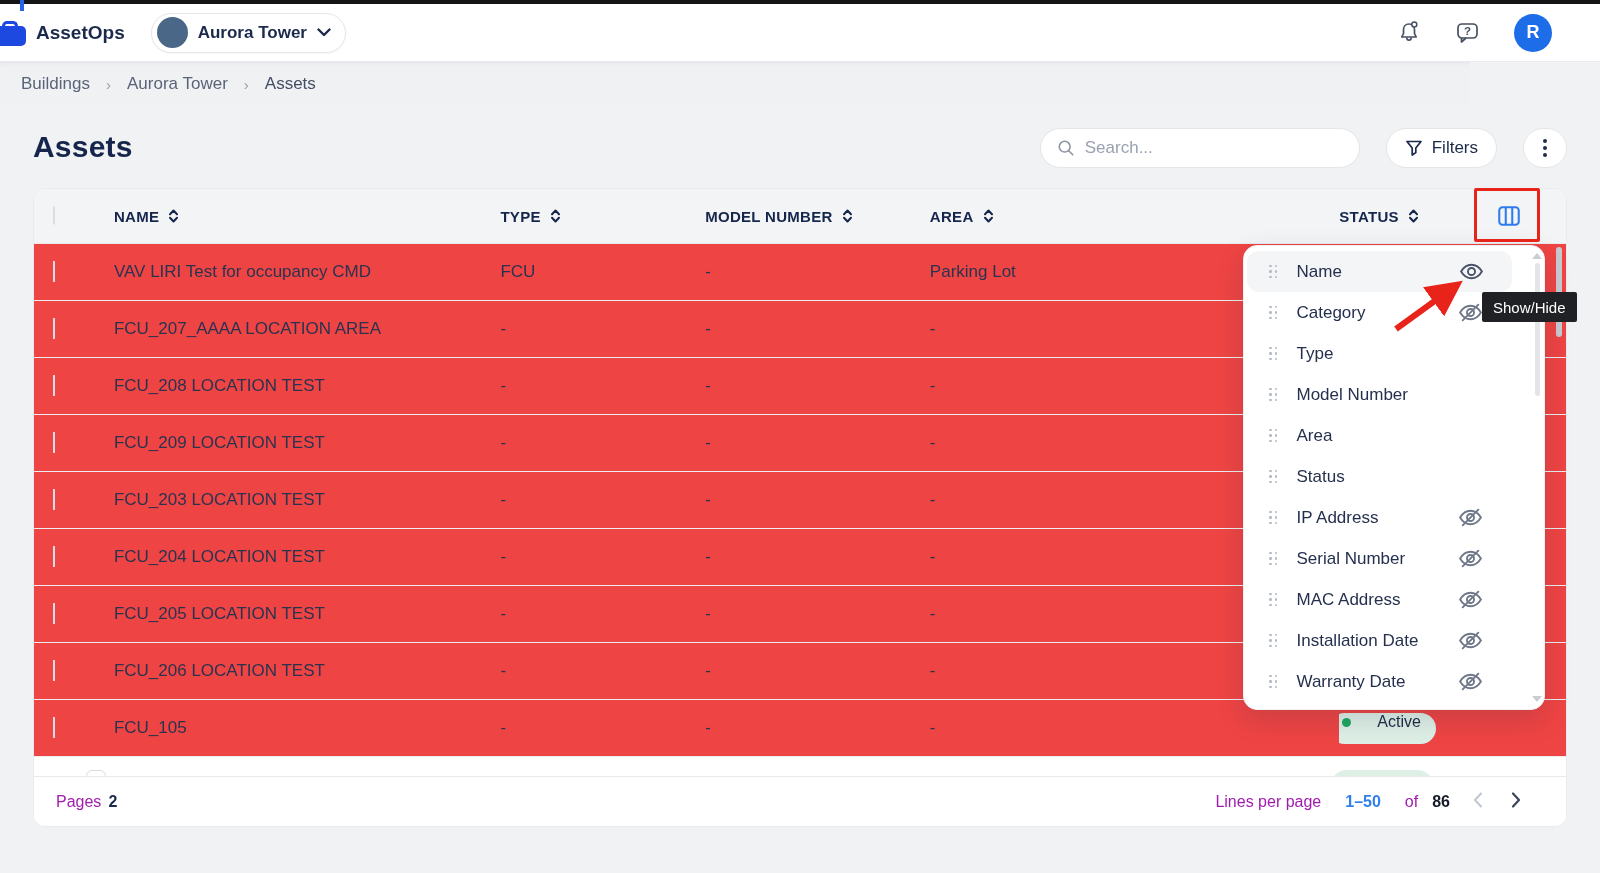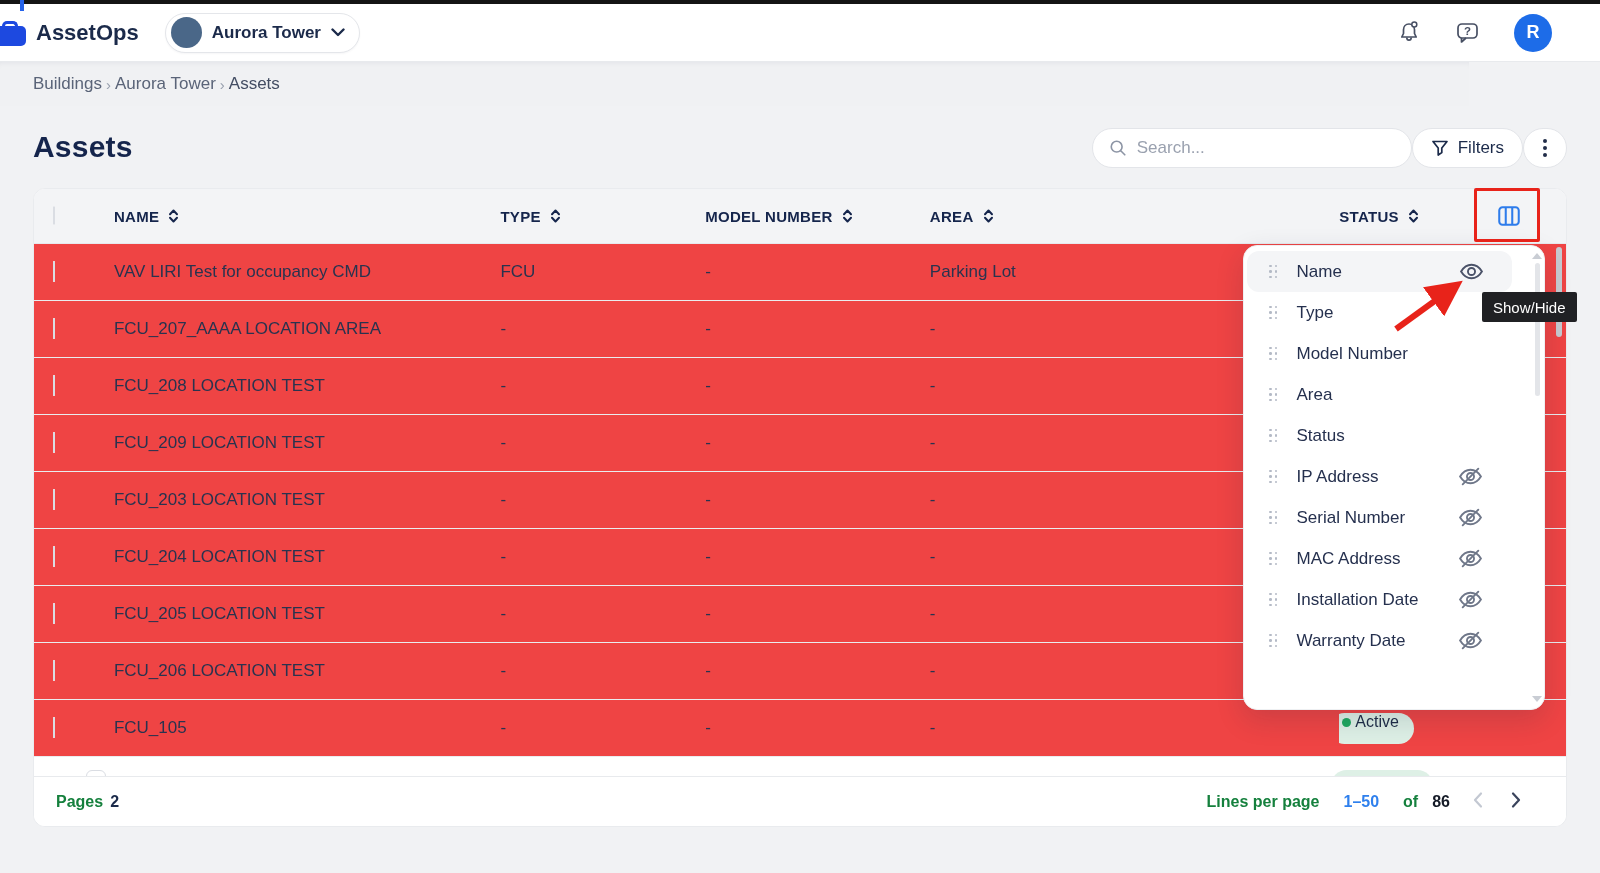--- a/index.html
+++ b/index.html
@@ -9,47 +9,47 @@
   
   .black-strip { position:absolute; left:0; top:0; width:1600px; height:4px; background:#141414; z-index:60; }
   .blue-tick { position:absolute; left:20px; top:0; width:4px; height:11px; background:#2563eb; }
 
   
   .topbar { position:absolute; left:0; top:4px; width:1600px; height:58px; background:#ffffff;
     display:flex; align-items:center; border-bottom:1px solid #e8eaed; z-index:5; }
   .logo-icon { position:relative; width:26px; height:24px; margin-left:0; }
   .logo-body { position:absolute; left:-6px; top:5px; width:32px; height:20px; background:#1d49e0; border-radius:5px; }
   .logo-handle { position:absolute; left:2px; top:0px; width:16px; height:8px; border:3px solid #1d49e0; border-bottom:none; border-radius:5px 5px 0 0; }
-  .app-name { font-size:22px; font-weight:700; color:#1b2a4a; margin-left:10px; }
+  .app-name { font-size:19px; font-weight:700; color:#1b2a4a; margin-left:10px; }
   .building-pill { display:flex; align-items:center; gap:10px; margin-left:26px; height:40px; padding:0 14px 0 5px;
     background:#fff; border:1px solid #e4e6ea; border-radius:20px; box-shadow:0 1px 2px rgba(20,30,60,.04); cursor:pointer; }
   .building-avatar { width:31px; height:31px; border-radius:50%; overflow:hidden;
     background:
       repeating-linear-gradient(90deg, #e8edf2 0 3px, #5a748f 3px 5px),
       linear-gradient(200deg, #9fb2c4 0%, #33517a 55%, #1d3least 100%);
     background-blend-mode:multiply;
     background-color:#4a6788; }
   .building-label { font-size:17px; font-weight:700; color:#1b2a4a; }
   .topbar-right { margin-left:auto; display:flex; align-items:center; gap:34px; padding-right:48px; }
   .icon-btn { background:none; border:none; cursor:pointer; display:flex; align-items:center; }
   .user-avatar { width:38px; height:38px; border-radius:50%; background:#1d6ce8; color:#fff;
     font-size:18px; font-weight:700; display:flex; align-items:center; justify-content:center; cursor:pointer; }
 
   
   .breadcrumb { position:absolute; left:0; top:62px; width:1469px; height:44px; background:#f0f1f3;
-    display:flex; align-items:center; gap:4px; padding-left:33px; font-size:17px;
+    display:flex; align-items:center; gap:16px; padding-left:21px; font-size:17px;
     box-shadow:inset 0 5px 6px -5px rgba(20,30,60,.08); }
   .crumb { color:#5a6478; cursor:pointer; }
   .crumb.current { color:#434d63; }
   .crumb-sep { color:#98a0ae; font-size:15px; }
 
   
   .page-head { position:absolute; left:0; top:106px; width:1600px; height:82px; }
   .page-title { position:absolute; left:33px; top:24px; font-size:30px; font-weight:800; color:#15254c; letter-spacing:.2px; }
-  .head-actions { position:absolute; right:33px; top:22px; display:flex; align-items:center; gap:0; }
+  .head-actions { position:absolute; right:33px; top:22px; display:flex; align-items:center; gap:26px; }
   .search-box { display:flex; align-items:center; gap:10px; width:320px; height:40px; padding:0 16px;
     background:#fff; border:1px solid #e3e5e9; border-radius:20px; }
   .search-box input { border:none; outline:none; font-size:17px; color:#444; width:100%;
     font-family:"Liberation Sans", sans-serif; background:transparent; }
   .search-box input::placeholder { color:#9aa1af; }
   .btn-pill { display:flex; align-items:center; gap:9px; height:40px; padding:0 18px; background:#fff;
     border:1px solid #e3e5e9; border-radius:20px; font-size:17px; color:#1b2a4a; cursor:pointer;
     font-family:"Liberation Sans", sans-serif; }
   .kebab-btn { width:44px; justify-content:center; padding:0; }
   .kebab { display:flex; flex-direction:column; gap:3px; }
@@ -64,31 +64,31 @@
   .col-check { width:80px; padding-left:19px; }
   .col-name { width:387px; }
   .col-type { width:205px; }
   .col-model { width:225px; }
   .col-area { width:410px; }
   .col-status { width:227px; }
   .columns-btn { position:absolute; left:1460px; top:13px; width:30px; height:30px; background:none; border:none; cursor:pointer; }
   .checkbox { width:20px; height:20px; border:1.5px solid #dadde3; border-radius:6px; background:#fff; cursor:pointer; }
   .t-row { height:57px; display:flex; align-items:center; border-bottom:1px solid #eaecef; font-size:17px; color:#29334f; background:#ef4444; }
   .cell { white-space:nowrap; overflow:hidden; }
-  .badge { display:inline-flex; align-items:center; gap:4px; height:31px; padding:0 15px 13px 13px;
+  .badge { display:inline-flex; align-items:center; gap:26px; height:31px; padding:0 15px 13px 13px;
     background:#def0e6; border-radius:16px; font-size:16px; color:#1d2b46; margin-left:-10px; }
   .badge i { width:9px; height:9px; border-radius:50%; background:#1ea85f; }
   .partial-row { height:21px; position:relative; overflow:hidden; background:#fff; }
   .partial-check { position:absolute; left:52px; top:13px; }
   .partial-badge { position:absolute; left:1297px; top:13px; width:102px; height:31px; background:#def0e6; border-radius:16px; }
 
   
   .t-footer { position:absolute; left:0; bottom:0; width:100%; height:50px; background:#fff;
     border-top:1px solid #e8eaed; display:flex; align-items:center; padding:0 40px 0 22px; font-size:16px; }
-  .muted { color:#15803d;font-weight:bold; }
+  .muted { color:#a21caf; }
   .pages-num { font-weight:700; color:#1b2a4a; margin-left:7px; }
   .pager { margin-left:auto; display:flex; align-items:center; gap:8px; }
   .range { color:#2f80ed; font-weight:700; margin:0 16px; }
   .total { color:#141a26; font-weight:700; margin-left:6px; }
   .pg-btn { background:none; border:none; cursor:pointer; padding:4px; margin-left:10px; }
 
   .card-scroll-thumb { position:absolute; left:1556px; top:247px; width:6px; height:90px; background:#c7cad0; border-radius:3px; z-index:2; }
 
   
   .column-menu { position:absolute; left:1243px; top:245px; width:302px; height:465px; background:#fff;
@@ -392,20 +392,37 @@
         </span>
         <span class="menu-label">Name</span>
         <span class="eye-wrap">
           <svg width="25" height="23" viewBox="0 0 24 22">
             <use href="#eye-open-glyph"></use>
           </svg>
         </span>
 
       </div>
 
+      <div class="menu-item">
+        <span class="drag-handle">
+          <i></i>
+          <i></i>
+          <i></i>
+          <i></i>
+          <i></i>
+          <i></i>
+        </span>
+        <span class="menu-label">Category</span>
+
+        <span class="eye-wrap">
+          <svg width="25" height="23" viewBox="0 0 24 22">
+            <use href="#eye-off-glyph"></use>
+          </svg>
+        </span>
+      </div>
 
       <div class="menu-item">
         <span class="drag-handle">
           <i></i>
           <i></i>
           <i></i>
           <i></i>
           <i></i>
           <i></i>
         </span>

